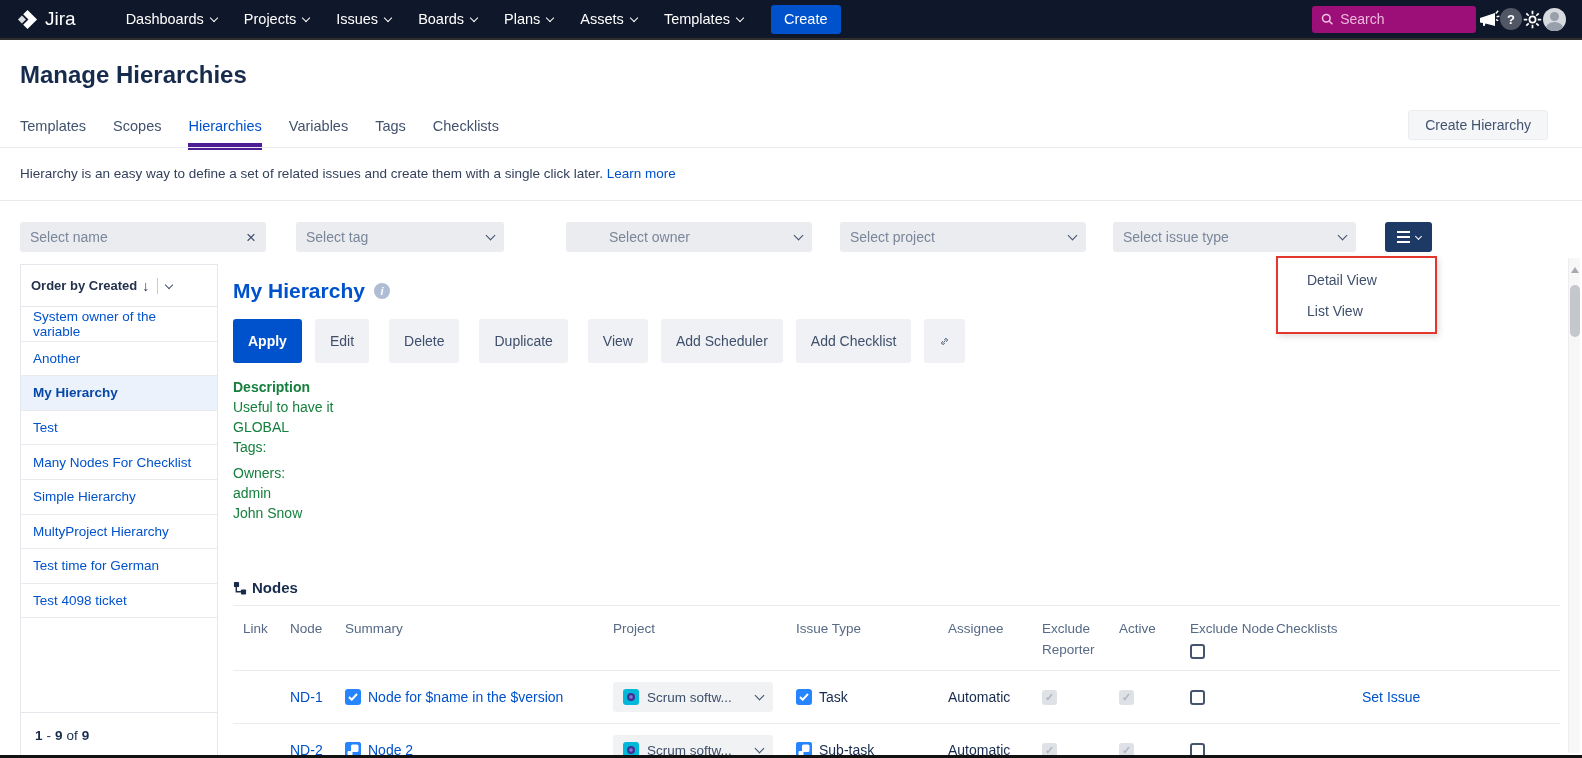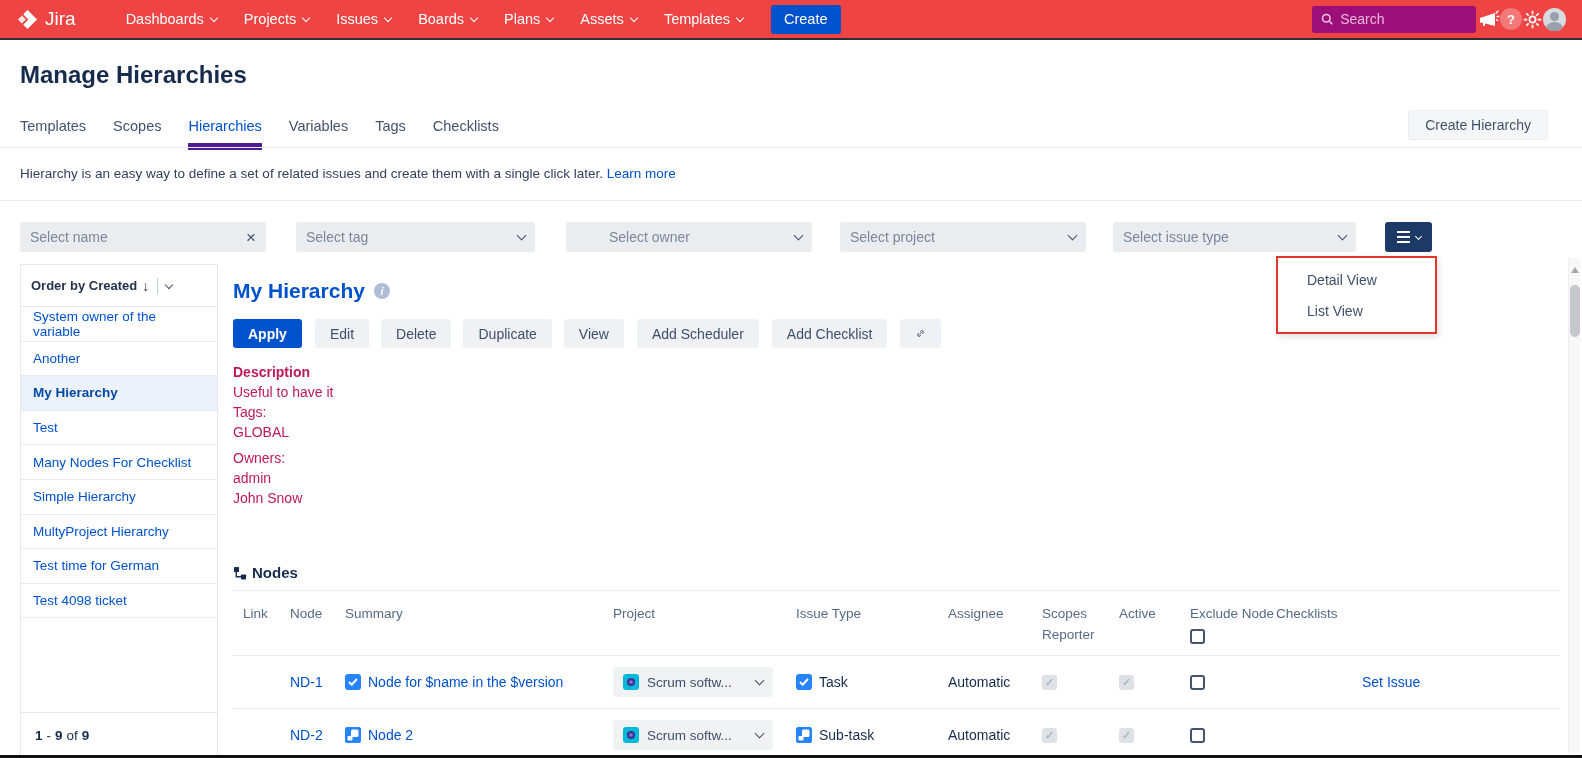--- a/index.html
+++ b/index.html
@@ -1,20 +1,20 @@
 <!DOCTYPE html>
 <html><head>
 <meta charset="utf-8">
 <style>
   * { margin:0; padding:0; box-sizing:border-box; }
   html,body { width:1582px; height:758px; overflow:hidden; background:#fff;
     font-family:"Liberation Sans", sans-serif; position:relative; }
 
   
-  .topnav { position:absolute; top:0; left:0; right:0; height:40px; background:#ef4444;
+  .topnav { position:absolute; top:0; left:0; right:0; height:40px; background:#0f172a;
     display:flex; align-items:center; color:#fff; border-bottom:2px solid #2e2e2e; z-index:20; }
   .brand { display:flex; align-items:center; gap:6px; margin-left:16px; font-size:19px; font-weight:500; }
   .nav-items { display:flex; margin-left:30px; gap:27px; font-size:14.5px;padding-left:20px; }
   .nav-item { display:flex; align-items:center; gap:7px; cursor:pointer; }
   .chev { width:6px; height:6px; border-right:1.6px solid #fff; border-bottom:1.6px solid #fff;
     transform:rotate(45deg); margin-top:-3px; }
   .create-btn { margin-left:28px; background:#0052CC; color:#fff; border:none; border-radius:3px;
     height:29px; padding:0 13px; font-size:14.5px; font-weight:500; font-family:inherit; }
   .nav-right { margin-left:auto; display:flex; align-items:center; margin-right:16px; }
   .search-box { width:164px; height:27px; background:#9C0F78; border-radius:3px; display:flex;
@@ -80,26 +80,26 @@
   .sb-pagination { border-top:1px solid #E4E7EC; height:45px; display:flex; align-items:center;
     padding:0 14px; font-size:13.5px; color:#172B4D; gap:4px; flex:none; }
   .sb-pagination b { font-weight:700; }
 
   
   .main { position:absolute; left:233px; top:279px; right:22px; }
   .detail-title { display:flex; align-items:center; gap:9px; font-size:21px; font-weight:600; color:#0052CC; }
   .info-icon { width:16px; height:16px; border-radius:50%; background:#AFBDD4; color:#fff; font-size:11px;
     display:flex; align-items:center; justify-content:center; font-weight:700; font-style:italic; }
   .toolbar { display:flex; margin-top:16px; gap:13px; align-items:center; }
-  .btn { height:29px; border-radius:3px; border:none; font-size:14px; color:#3E4F6B; background:#F0F1F4;
+  .btn { height:44px; border-radius:3px; border:none; font-size:14px; color:#3E4F6B; background:#F0F1F4;
     padding:0 15px; font-family:inherit; cursor:pointer; }
   .btn.primary { background:#0052CC; color:#fff; font-weight:600; }
-  .btn-group { display:flex; gap:12px;align-items:center; }
+  .btn-group { display:flex; gap:20px;align-items:center; }
   .link-btn { width:41px; display:flex; align-items:center; justify-content:center; }
-  .desc { margin-top:14px; font-size:14px; color:#be185d; line-height:20px; }
+  .desc { margin-top:14px; font-size:14px; color:#15803d; line-height:20px; }
   .desc .label { font-weight:700; }
   .owners-block { margin-top:6px; }
 
   
   .nodes-head { margin-top:56px; display:flex; align-items:center; gap:5px; font-size:15px;
     font-weight:700; color:#172B4D; }
   .nodes-divider { margin-top:9px; height:1px; background:#E9EBEF; }
   .grid-cols { display:grid; grid-template-columns:47px 55px 268px 183px 152px 94px 77px 71px 86px 1fr; }
   .thead { padding:12px 0 10px 10px; font-size:13.5px; color:#566A85; line-height:21px;
     border-bottom:1px solid #E9EBEF; font-weight:500; }
@@ -207,21 +207,21 @@
 <div class="intro">
   <span>Hierarchy is an easy way to define a set of related issues and create them with a single click later.</span>
   <a href="#">Learn more</a>
 </div>
 <div class="intro-divider"></div>
 
 <div class="fld fld-between" style="left:20px;width:246px;">
   <input placeholder="Select name" style="">
   <span class="clear-x">×</span>
 </div>
-<div class="fld fld-between" style="left:296px;width:239px;">
+<div class="fld fld-between" style="left:296px;width:208px;">
   <span>Select tag</span>
   <span class="sel-chev"></span>
 </div>
 <div class="fld fld-between" style="left:566px;width:246px;padding-left:43px;">
   <span>Select owner</span>
   <span class="sel-chev"></span>
 </div>
 <div class="fld fld-between" style="left:840px;width:246px;">
   <span>Select project</span>
   <span class="sel-chev"></span>
@@ -295,22 +295,22 @@
           <path d="M14 9h2.5a3 3 0 0 1 0 6H14"></path>
           <line x1="9" y1="12" x2="15" y2="12"></line>
         </g>
       </svg>
     </button>
   </div>
 
   <div class="desc">
     <div class="label">Description</div>
     <div>Useful to have it</div>
+    <div>GLOBAL</div>
     <div>Tags:</div>
-    <div>GLOBAL</div>
     <div class="owners-block">Owners:</div>
     <div>admin</div>
     <div>John Snow</div>
   </div>
 
   <div class="nodes-head">
     <svg width="14" height="14" viewBox="0 0 15 15" fill="#172B4D">
       <rect x="1" y="1" width="5.5" height="5.5" rx="1"></rect>
       <path d="M3.5 6.5V11.5H8.5" stroke="#172B4D" stroke-width="1.5" fill="none"></path>
       <rect x="8.5" y="9" width="5.5" height="5.5" rx="1"></rect>
@@ -319,21 +319,21 @@
   </div>
   <div class="nodes-divider"></div>
 
   <div class="grid-cols thead">
     <div>Link</div>
     <div>Node</div>
     <div>Summary</div>
     <div>Project</div>
     <div>Issue Type</div>
     <div>Assignee</div>
-    <div>Scopes Reporter</div>
+    <div>Exclude Reporter</div>
     <div>Active</div>
     <div>
       <span>Exclude Node</span>
       <div class="cb"></div>
     </div>
     <div>Checklists</div>
   </div>
 
   <div class="grid-cols trow">
     <div></div>

